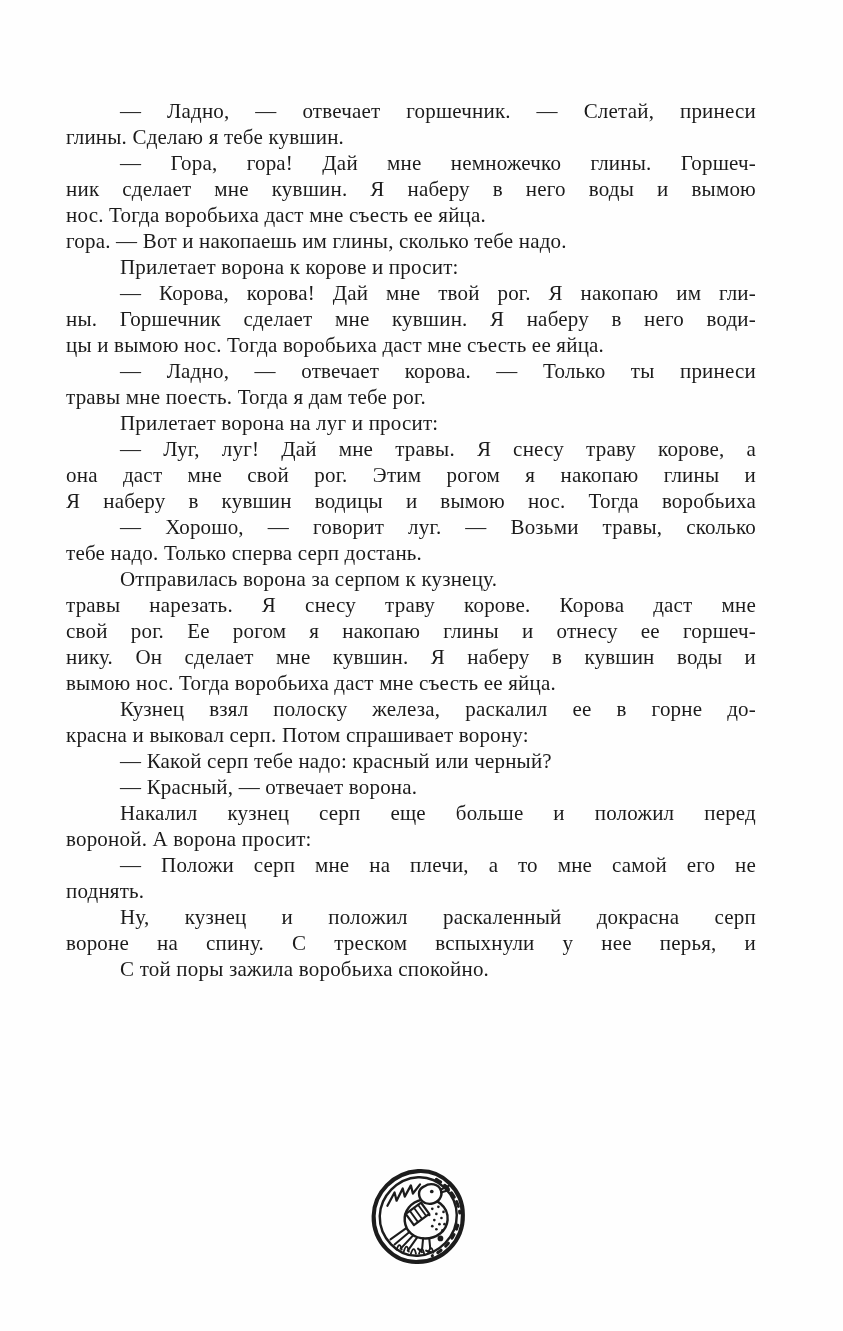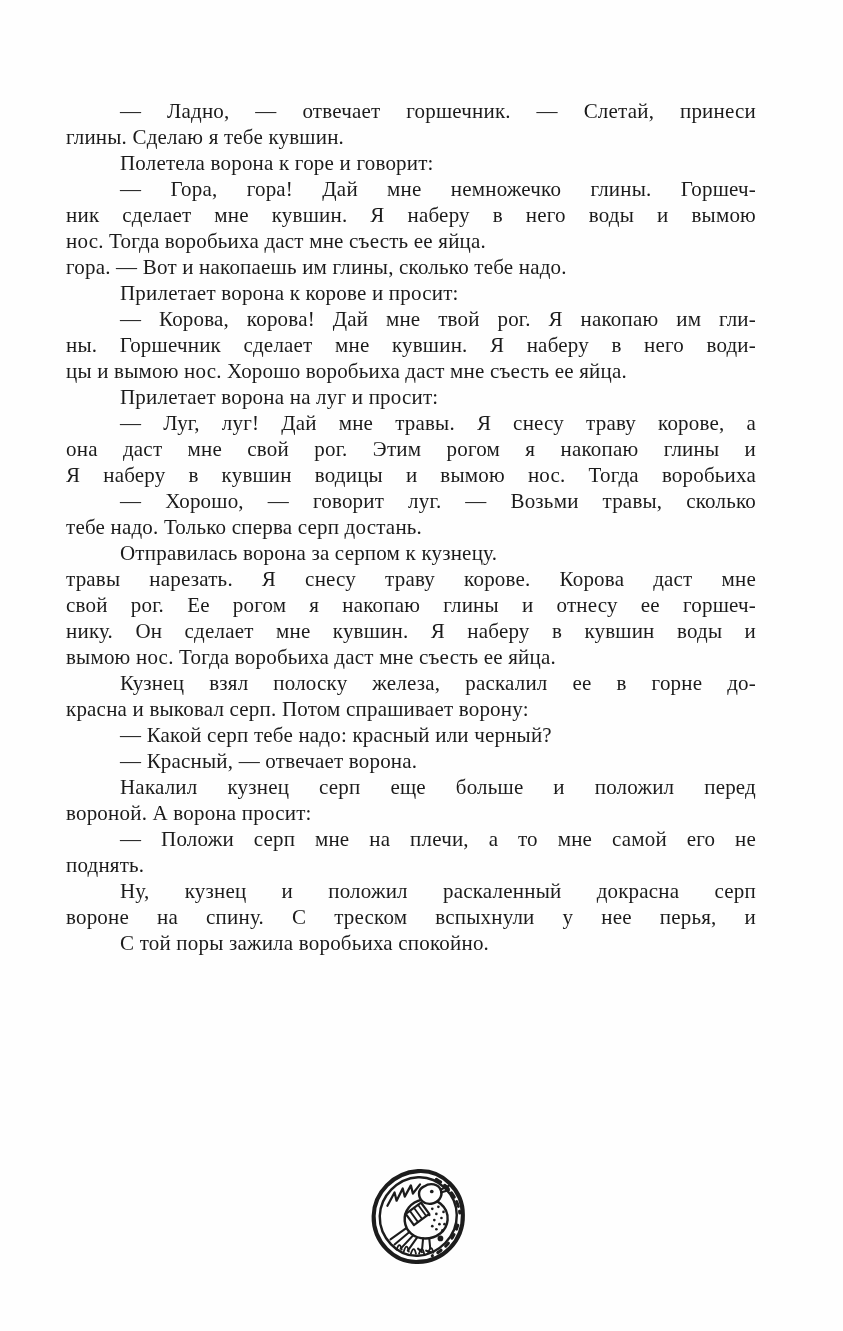--- a/index.html
+++ b/index.html
@@ -46,29 +46,30 @@
   }
 </style>
 </head>
 <body>
 
 <div class="page">
 
   <div class="text-block">
       <div class="line indent just">— Ладно, — отвечает горшечник. — Слетай, принеси</div>
       <div class="line">глины. Сделаю я тебе кувшин.</div>
-      <div class="line indent">Полетела ворона к горе и говорит:</div>
       <div class="line indent just">— Гора, гора! Дай мне немножечко глины. Горшеч-</div>
       <div class="line just">ник сделает мне кувшин. Я наберу в него воды и вымою</div>
       <div class="line">нос. Тогда воробьиха даст мне съесть ее яйца.</div>
       <div class="line">гора. — Вот и накопаешь им глины, сколько тебе надо.</div>
       <div class="line indent">Прилетает ворона к корове и просит:</div>
       <div class="line indent just">— Корова, корова! Дай мне твой рог. Я накопаю им гли-</div>
       <div class="line just">ны. Горшечник сделает мне кувшин. Я наберу в него води-</div>
-      <div class="line">цы и вымою нос. Хорошо воробьиха даст мне съесть ее яйца.</div>
+      <div class="line">цы и вымою нос. Тогда воробьиха даст мне съесть ее яйца.</div>
+      <div class="line indent just">— Ладно, — отвечает корова. — Только ты принеси</div>
+      <div class="line">травы мне поесть. Тогда я дам тебе рог.</div>
       <div class="line indent">Прилетает ворона на луг и просит:</div>
       <div class="line indent just">— Луг, луг! Дай мне травы. Я снесу траву корове, а</div>
       <div class="line just">она даст мне свой рог. Этим рогом я накопаю глины и</div>
       <div class="line just">Я наберу в кувшин водицы и вымою нос. Тогда воробьиха</div>
       <div class="line indent just">— Хорошо, — говорит луг. — Возьми травы, сколько</div>
       <div class="line">тебе надо. Только сперва серп достань.</div>
       <div class="line indent">Отправилась ворона за серпом к кузнецу.</div>
       <div class="line just">травы нарезать. Я снесу траву корове. Корова даст мне</div>
       <div class="line just">свой рог. Ее рогом я накопаю глины и отнесу ее горшеч-</div>
       <div class="line just">нику. Он сделает мне кувшин. Я наберу в кувшин воды и</div>

